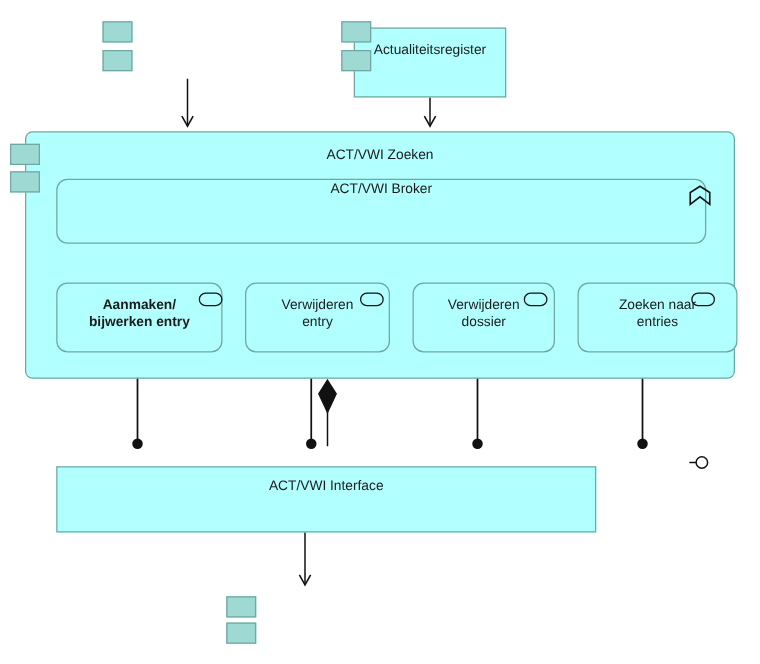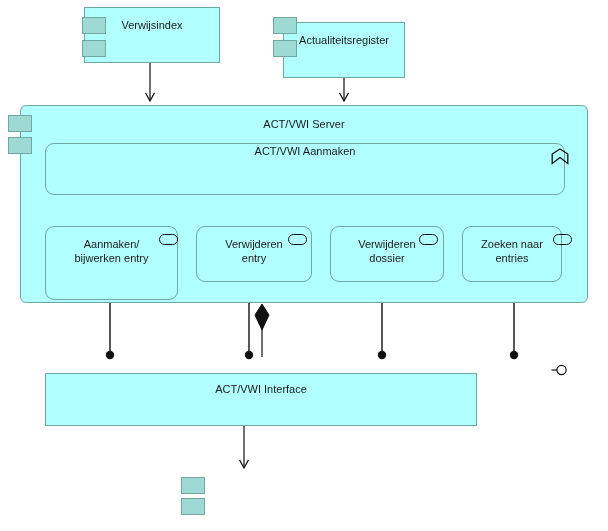--- a/index.html
+++ b/index.html
@@ -143,64 +143,61 @@
     <g>
       <line x1="262" y1="357" x2="262" y2="315" stroke="#111111" stroke-width="1.2"></line>
       <path d="M262,304 L269,315 L262,330 L255,315 Z" fill="#111111" stroke="#111111" stroke-width="1"></path>
     </g>
 
     <g>
       <line x1="244" y1="410" x2="244" y2="468" stroke="#111111" stroke-width="1.2" marker-end="url(#openArrow)"></line>
     </g>
   </svg>
 
-  <div class="node component" style="left:84px; top:7px; width:136px; height:56px;">
-    <span class="node-label">Verwijsindex</span>
-  </div>
   <div class="comp-tab" style="left:82px; top:17px;"></div>
   <div class="comp-tab" style="left:82px; top:40px;"></div>
 
   <div class="node component" style="left:283px; top:22px; width:122px; height:56px;">
     <span class="node-label">Actualiteitsregister</span>
   </div>
   <div class="comp-tab" style="left:273px; top:17px;"></div>
   <div class="comp-tab" style="left:273px; top:40px;"></div>
 
   <div class="node container rounded" style="left:20px; top:105px; width:568px; height:198px; border-radius:6px;">
-    <span class="node-label">ACT/VWI Server</span>
+    <span class="node-label">ACT/VWI Zoeken</span>
   </div>
   <div class="comp-tab" style="left:8px; top:115px;"></div>
   <div class="comp-tab" style="left:8px; top:137px;"></div>
 
   <div class="node rounded" style="left:45px; top:143px; width:520px; height:52px;">
-    <span class="node-label">ACT/VWI Aanmaken</span>
+    <span class="node-label">ACT/VWI Broker</span>
   </div>
   <svg class="icon-svg" style="left:551px; top:148px;" width="18" height="17" viewBox="0 0 18 17" xmlns="http://www.w3.org/2000/svg">
     <path d="M1.2,15.5 L1.2,6 L9,1 L16.8,6 L16.8,15.5 L9,9.5 Z" fill="none" stroke="#111111" stroke-width="1.3" stroke-linejoin="miter"></path>
   </svg>
 
-  <div class="node rounded func" style="left:45px; top:226px; width:133px; height:74px;">
+  <div class="node rounded func" style="left:45px; top:226px; width:133px; height:56px;font-weight:bold;">
     <span class="node-label">Aanmaken/
 bijwerken entry</span>
   </div>
   <div class="icon pill-icon" style="left:159px; top:234px;"></div>
 
   <div class="node rounded func" style="left:196px; top:226px; width:116px; height:56px;">
     <span class="node-label">Verwijderen
 entry</span>
   </div>
   <div class="icon pill-icon" style="left:288px; top:234px;"></div>
 
   <div class="node rounded func" style="left:330px; top:226px; width:114px; height:56px;">
     <span class="node-label">Verwijderen
 dossier</span>
   </div>
   <div class="icon pill-icon" style="left:419px; top:234px;"></div>
 
-  <div class="node rounded func" style="left:462px; top:226px; width:100px; height:56px;">
+  <div class="node rounded func" style="left:462px; top:226px; width:128px; height:56px;">
     <span class="node-label">Zoeken naar
 entries</span>
   </div>
   <div class="icon pill-icon" style="left:553px; top:234px;"></div>
 
   <div class="node" style="left:45px; top:373px; width:432px; height:53px;">
     <span class="node-label" style="top:8px;">ACT/VWI Interface</span>
   </div>
   <svg class="icon-svg" style="left:551px; top:362px;" width="20" height="16" viewBox="0 0 20 16" xmlns="http://www.w3.org/2000/svg">
     <line x1="0.5" y1="8" x2="6" y2="8" stroke="#111111" stroke-width="1.2"></line>

